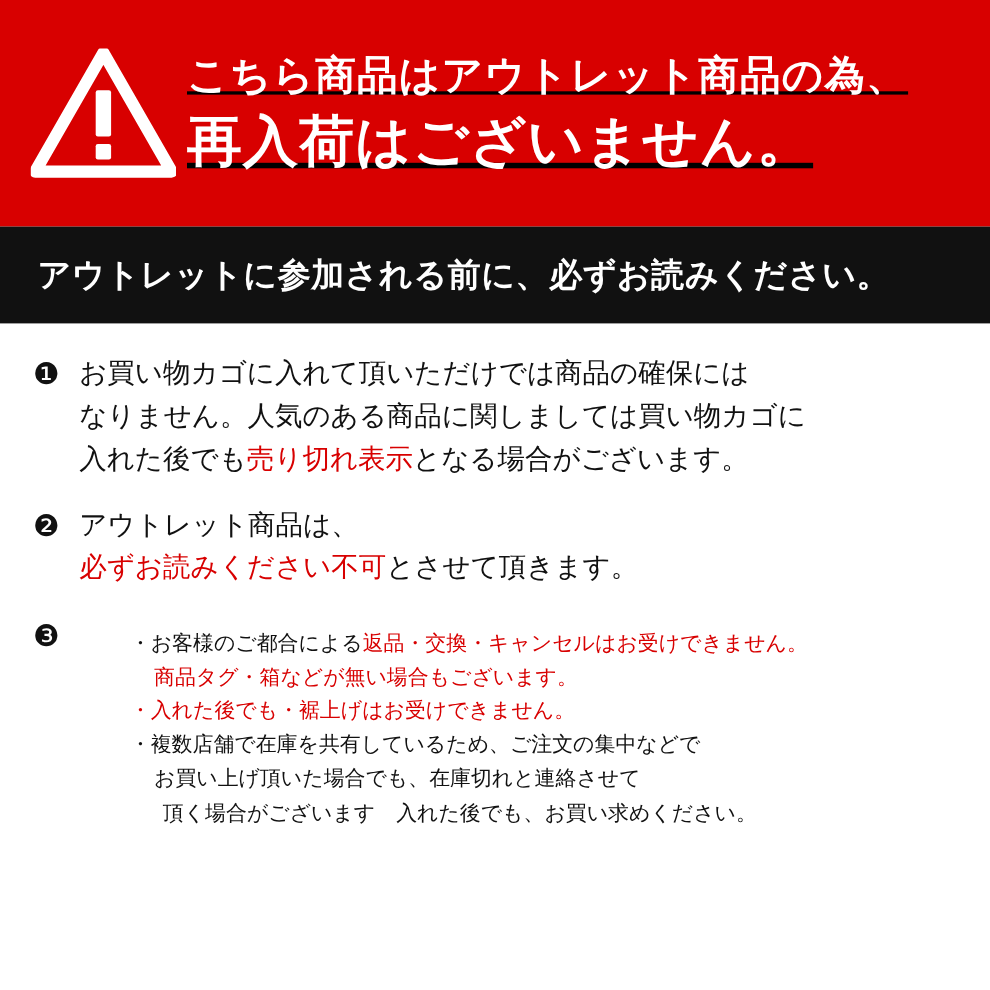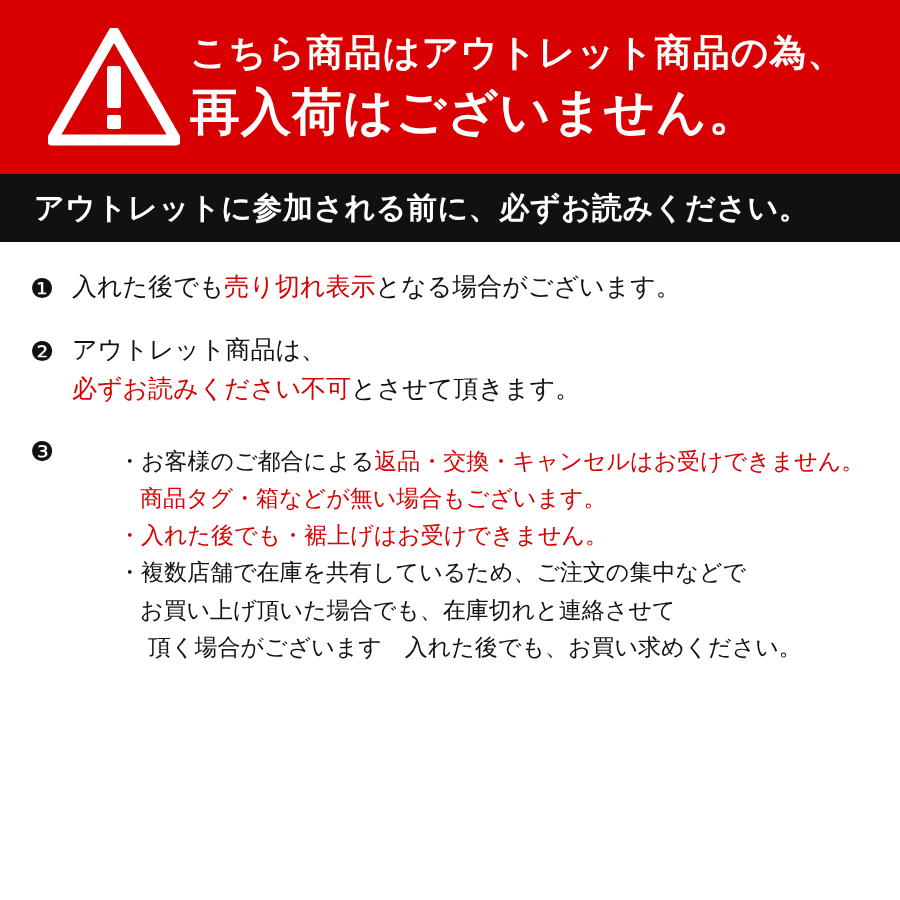--- a/index.html
+++ b/index.html
@@ -15,24 +15,25 @@
     width: 900px;
     height: 900px;
     position: relative;
     background: #ffffff;
     overflow: hidden;
   }
 
   
   .alert-banner {
     background: #d80000;
-    height: 174px;
+    height: 206px;
     display: flex;
     align-items: center;
-    padding: 0 18px 0 44px;
+    padding: 0 18px 0 24px;
+    text-decoration: underline;
   }
   .warn-icon {
     flex: 0 0 auto;
     width: 140px;
     display: flex;
     align-items: center;
     justify-content: center;
   }
   .warn-icon svg { display: block; }
   .alert-text {
@@ -52,21 +53,21 @@
     font-weight: bold;
     letter-spacing: 1px;
     line-height: 1.25;
     margin-top: 6px;
     white-space: nowrap;
   }
 
   
   .black-bar {
     background: #111111;
-    height: 68px;
+    height: 88px;
     display: flex;
     align-items: center;
     padding-left: 34px;
   }
   .black-bar .bar-text {
     color: #ffffff;
     font-size: 30px;
     font-weight: bold;
     letter-spacing: 0.5px;
     white-space: nowrap;
@@ -94,21 +95,21 @@
     font-size: 25px;
     line-height: 1.55;
     color: #111111;
   }
   .item-body p { margin: 0; }
   .red { color: #d80000; font-weight: normal; }
 
   .sub-list {
     margin: 12px 0 4px 0;
     padding-left: 46px;
-    font-size: 23px;
+    font-size: 19px;
     line-height: 1.62;
     color: #111111;
   }
   .sub-list p { margin: 0; }
   .indent-1 { padding-left: 22px; }
   .indent-2 { padding-left: 30px; }
 </style>
 </head>
 <body>
 
@@ -130,20 +131,22 @@
 
   <div class="black-bar">
     <div class="bar-text">アウトレットに参加される前に、必ずお読みください。</div>
   </div>
 
   <div class="body-area">
 
     <div class="item">
       <div class="num">❶</div>
       <div class="item-body">
+        <p>お買い物カゴに入れて頂いただけでは商品の確保には</p>
+        <p>なりません。人気のある商品に関しましては買い物カゴに</p>
         <p><span>入れた後でも</span><span class="red">売り切れ表示</span><span>となる場合がございます。</span></p>
       </div>
     </div>
 
     <div class="item">
       <div class="num">❷</div>
       <div class="item-body">
         <p>アウトレット商品は、</p>
         <p><span class="red">必ずお読みください</span><span class="red">不可</span><span>とさせて頂きます。</span></p>
       </div>

